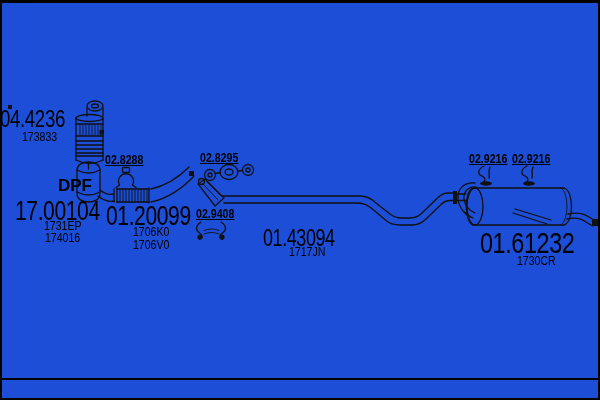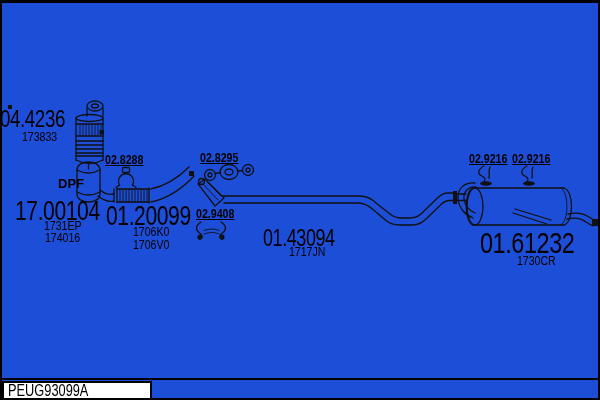--- a/index.html
+++ b/index.html
@@ -7,21 +7,21 @@
     position:relative;width:600px;height:400px;background:#1d4ed8;
     border:2px solid #000;border-top-width:3px;box-sizing:border-box;
     overflow:hidden;
     font-family:"Liberation Sans", sans-serif;color:#000;
   }
   .art{position:absolute;left:0;top:0;}
   .lbl{position:absolute;white-space:nowrap;line-height:1;color:#000;}
   .big{transform:scaleX(0.78);transform-origin:left top;letter-spacing:-0.5px;font-weight:400;}
   .ref{font-size:12px;transform:scaleX(0.88);transform-origin:left top;}
   .acc{font-size:12.5px;font-weight:bold;text-decoration:underline;transform:scaleX(0.85);transform-origin:left top;}
-  .dpf{font-size:13px;font-weight:bold;}
+  .dpf{font-size:17px;font-weight:bold;}
   .divider{position:absolute;left:0;right:0;top:375px;height:2px;background:#000;}
   .ref-box{
     position:absolute;left:0;top:378px;width:150px;height:19px;
     border:2px solid #000;background:#fff;box-sizing:border-box;
     display:flex;align-items:center;padding-left:4px;
   }
   .ref-box span{font-size:16px;transform:scaleX(0.8);transform-origin:left center;white-space:nowrap;}
 </style>
 </head>
 <body>
@@ -154,17 +154,14 @@
 
   <div class="lbl acc" style="left:103px;top:151px">02.8288</div>
   <div class="lbl acc" style="left:198px;top:149px">02.8295</div>
   <div class="lbl acc" style="left:194px;top:205px">02.9408</div>
   <div class="lbl acc" style="left:467px;top:150px">02.9216</div>
   <div class="lbl acc" style="left:510px;top:150px">02.9216</div>
 
   <div class="lbl dpf" style="left:56px;top:174px">DPF</div>
 
   <div class="divider"></div>
-  <div class="ref-box">
-    <span>PEUG93099A</span>
-  </div>
 
 </div>
 
 </body></html>

